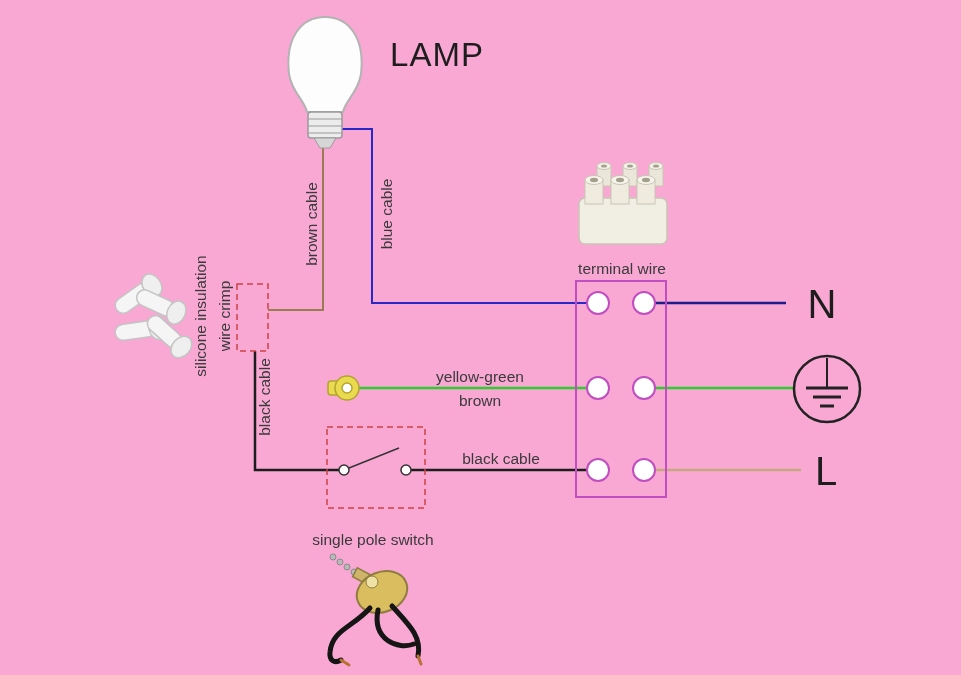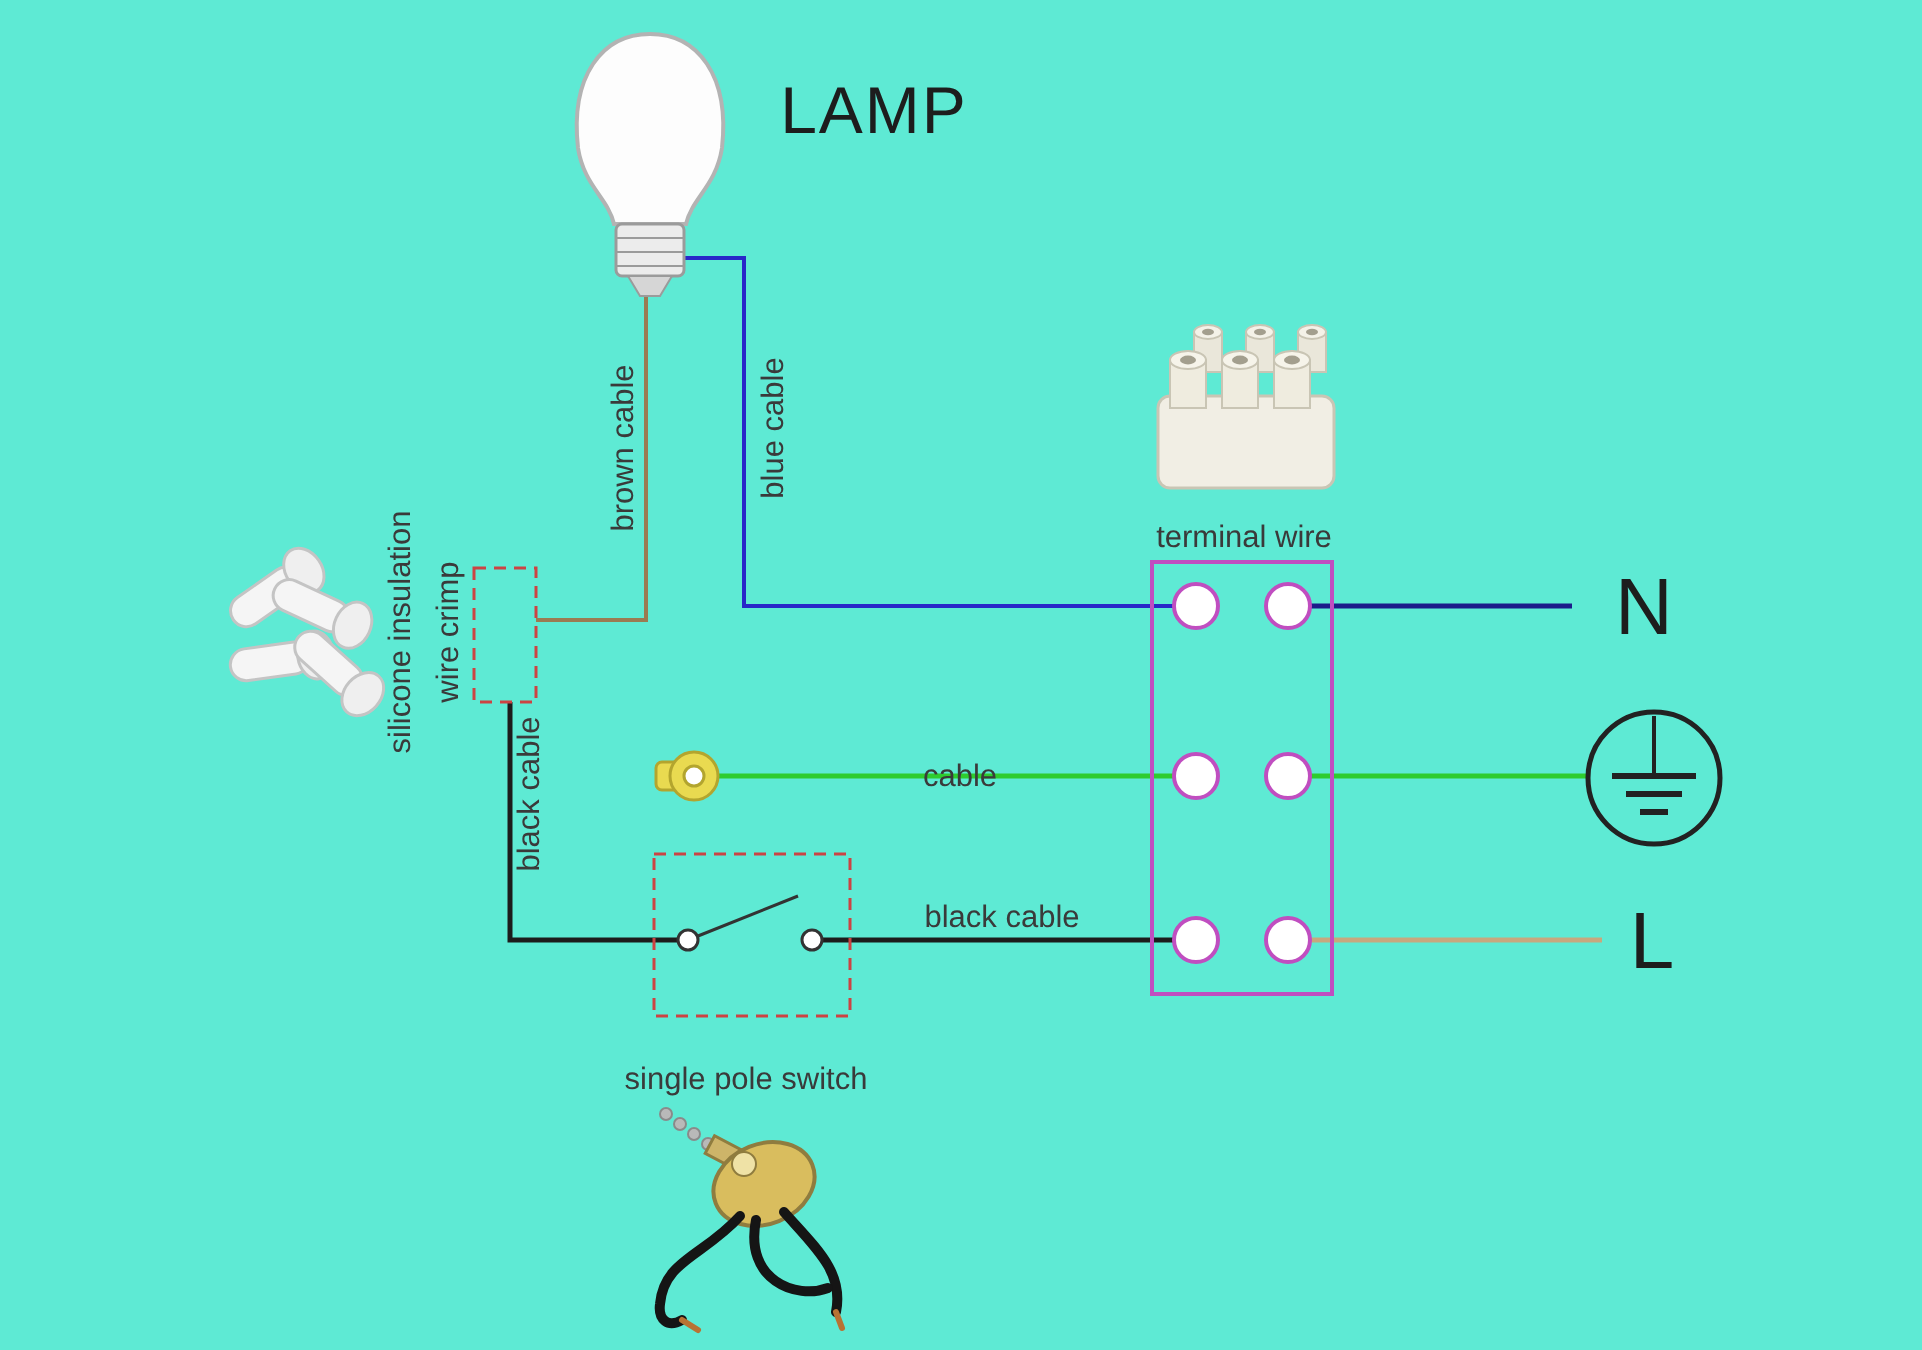--- a/index.html
+++ b/index.html
@@ -1,17 +1,17 @@
 <!DOCTYPE html>
 <html><head>
 <meta charset="utf-8">
 <style>
   *{box-sizing:border-box}
   html,body{margin:0;padding:0;background:#fff}
-  #canvas{position:relative;width:961px;height:675px;background:#5eead4;
+  #canvas{position:relative;width:961px;height:675px;background:#f9a8d4;
           font-family:"Liberation Sans","DejaVu Sans",sans-serif;overflow:hidden}
   #canvas > svg{position:absolute;left:0;top:0}
   .lbl{position:absolute;color:#3a3a3a;font-size:15.5px;line-height:1.25;
        white-space:nowrap;text-align:center;transform:translate(-50%,-50%)}
   .vert{transform:translate(-50%,-50%) rotate(-90deg)}
   .multi{white-space:normal;line-height:1.55}
   .line{display:block}
   .title{font-size:33px;color:#1d1d1d;letter-spacing:1px}
   .big{font-size:40px;color:#1d1d1d}
 </style>
@@ -141,21 +141,22 @@
   <div class="lbl" style="left:622px;top:269px">terminal wire</div>
 
   <div class="lbl vert multi" style="left:213px;top:316px;width:175px">
     <span class="line">silicone insulation</span>
     <span class="line">wire crimp</span>
   </div>
 
   <div class="lbl vert" style="left:265px;top:397px">black cable</div>
 
   <div class="lbl multi" style="left:480px;top:389px;width:130px">
-    <span class="line">cable</span>
+    <span class="line">yellow-green</span>
+    <span class="line">brown</span>
   </div>
 
   <div class="lbl" style="left:501px;top:459px">black cable</div>
 
   <div class="lbl" style="left:373px;top:540px">single pole switch</div>
 
   <div class="lbl big" style="left:822px;top:304px">N</div>
 
   <div class="lbl big" style="left:826px;top:471px">L</div>
 

